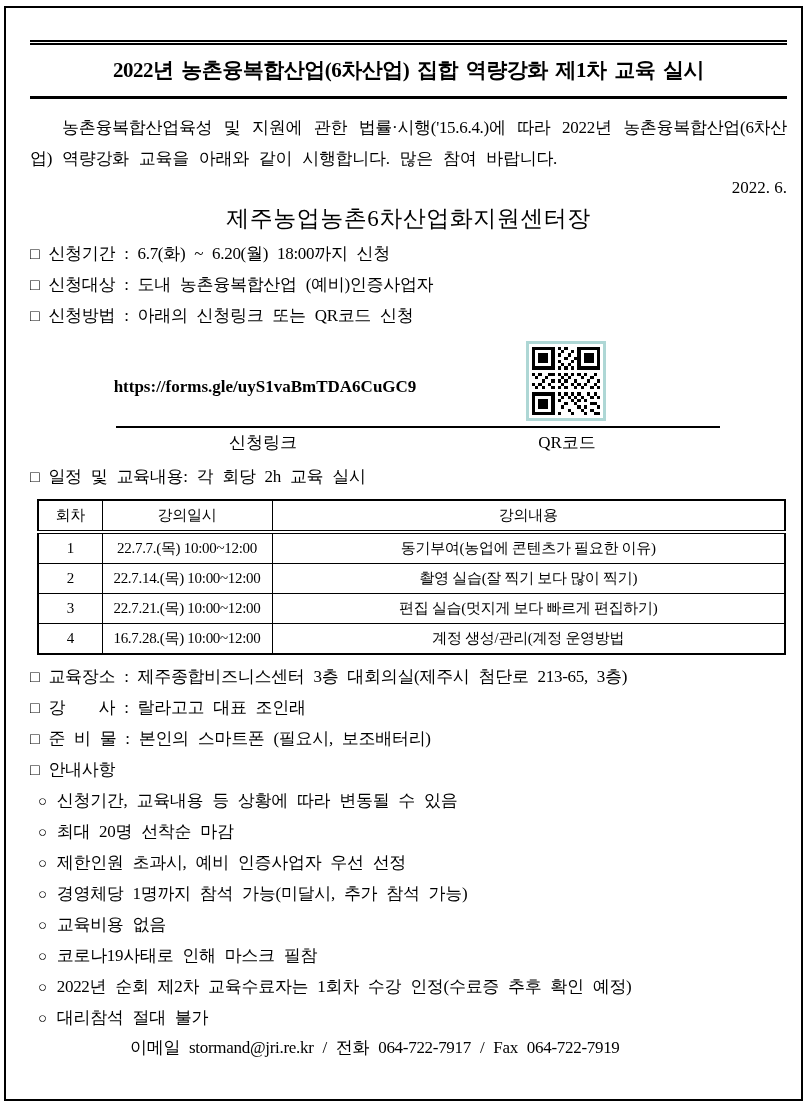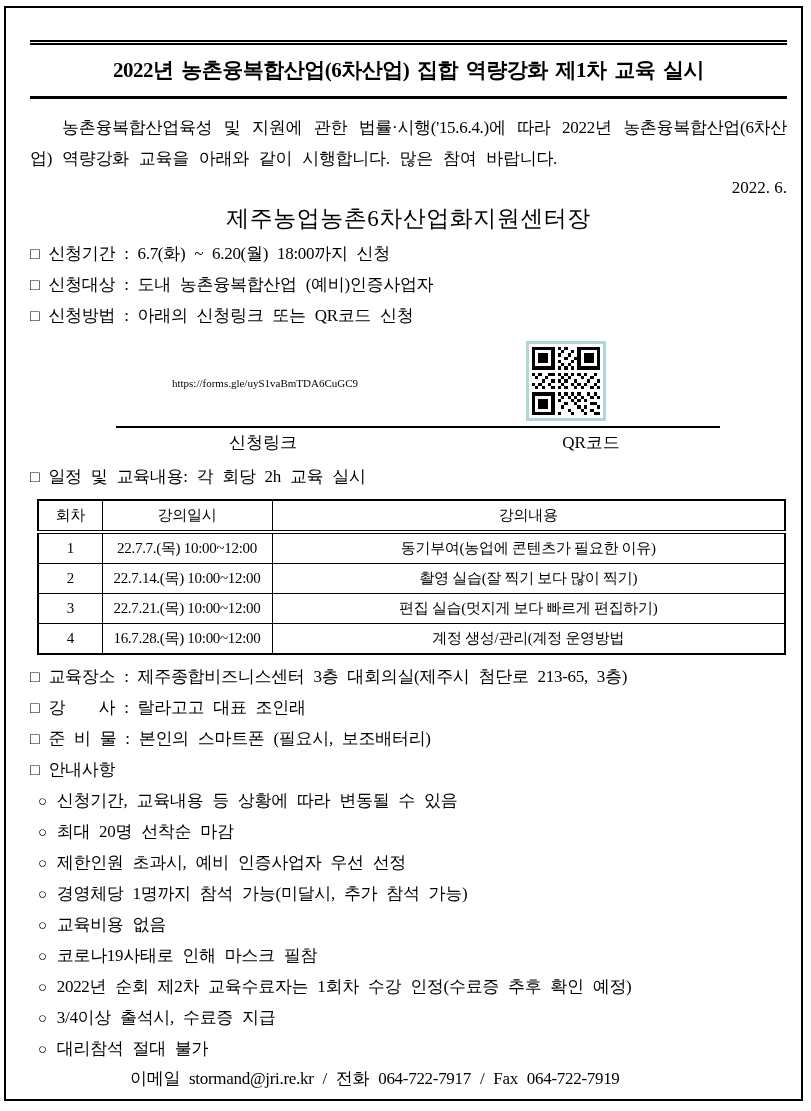--- a/index.html
+++ b/index.html
@@ -18,27 +18,27 @@
   .intro{margin-top:13px;font-size:17px;line-height:31px;text-align:justify;text-indent:32px;word-spacing:6px;letter-spacing:-0.3px;}
   .date-line{margin-top:4px;text-align:right;font-size:17px;height:22px;}
   .signature-line{margin-top:3px;text-align:center;font-size:23px;height:31px;letter-spacing:0.5px;}
 
   .item{font-size:17px;line-height:22px;margin-top:9px;word-spacing:5px;letter-spacing:-0.3px;white-space:pre-wrap;}
   .item .bullet{display:inline-block;margin-right:9px;font-size:16px;}
   .sub-item{padding-left:8px;}
   .sub-item .bullet{font-size:15px;margin-right:10px;}
 
   .linkqr{position:relative;height:118px;margin-top:12px;}
-  .url-text{position:absolute;left:70px;top:38px;width:330px;text-align:center;font-size:11px;}
+  .url-text{position:absolute;left:70px;top:38px;width:330px;text-align:center;font-size:17px;font-weight:bold;}
   .qr-box{position:absolute;left:496px;top:2px;width:68px;height:68px;border:3px solid var(--qr-border,#aed7d5);background:#fff;padding:3px;}
   .qr-box svg{width:68px;height:68px;display:block;}
   .lq-divider{position:absolute;left:86px;top:87px;width:604px;border-top:2px solid #000;height:0;}
   .lq-label{position:absolute;top:92px;font-size:17px;text-align:center;}
   .lq-label.link{left:68px;width:330px;}
-  .lq-label.qr{left:476px;width:170px;}
+  .lq-label.qr{left:452px;width:170px;}
 
   .schedule-heading{margin-top:9px;}
 
   table.schedule{border-collapse:collapse;margin:11px 0 0 7px;width:749px;font-size:15px;table-layout:fixed;}
   table.schedule th,table.schedule td{border:1px solid #000;text-align:center;height:29px;padding:0 2px;font-weight:normal;letter-spacing:-0.3px;}
   table.schedule{border:2px solid #000;}
   table.schedule th{border-bottom:4px double #000;}
   col.c-round{width:64px;}col.c-time{width:170px;}
 
   .contact-detail{padding-left:100px;margin-top:8px;}
@@ -212,18 +212,17 @@
   <div class="item"><span class="bullet">□</span><span>준 비 물 : 본인의 스마트폰 (필요시, 보조배터리)</span></div>
   <div class="item"><span class="bullet">□</span><span>안내사항</span></div>
 
   <div class="item sub-item"><span class="bullet">○</span><span>신청기간, 교육내용 등 상황에 따라 변동될 수 있음</span></div>
   <div class="item sub-item"><span class="bullet">○</span><span>최대 20명 선착순 마감</span></div>
   <div class="item sub-item"><span class="bullet">○</span><span>제한인원 초과시, 예비 인증사업자 우선 선정</span></div>
   <div class="item sub-item"><span class="bullet">○</span><span>경영체당 1명까지 참석 가능(미달시, 추가 참석 가능)</span></div>
   <div class="item sub-item"><span class="bullet">○</span><span>교육비용 없음</span></div>
   <div class="item sub-item"><span class="bullet">○</span><span>코로나19사태로 인해 마스크 필참</span></div>
   <div class="item sub-item"><span class="bullet">○</span><span>2022년 순회 제2차 교육수료자는 1회차 수강 인정(수료증 추후 확인 예정)</span></div>
-  <div class="item sub-item"><span class="bullet">○</span><span>3/4이상 출석시, 수료증 지급</span></div>
   <div class="item sub-item"><span class="bullet">○</span><span>대리참석 절대 불가</span></div>
 
   <div class="item contact-detail">이메일 stormand@jri.re.kr / 전화 064-722-7917 / Fax 064-722-7919</div>
 
 </div>
 
 </body></html>

